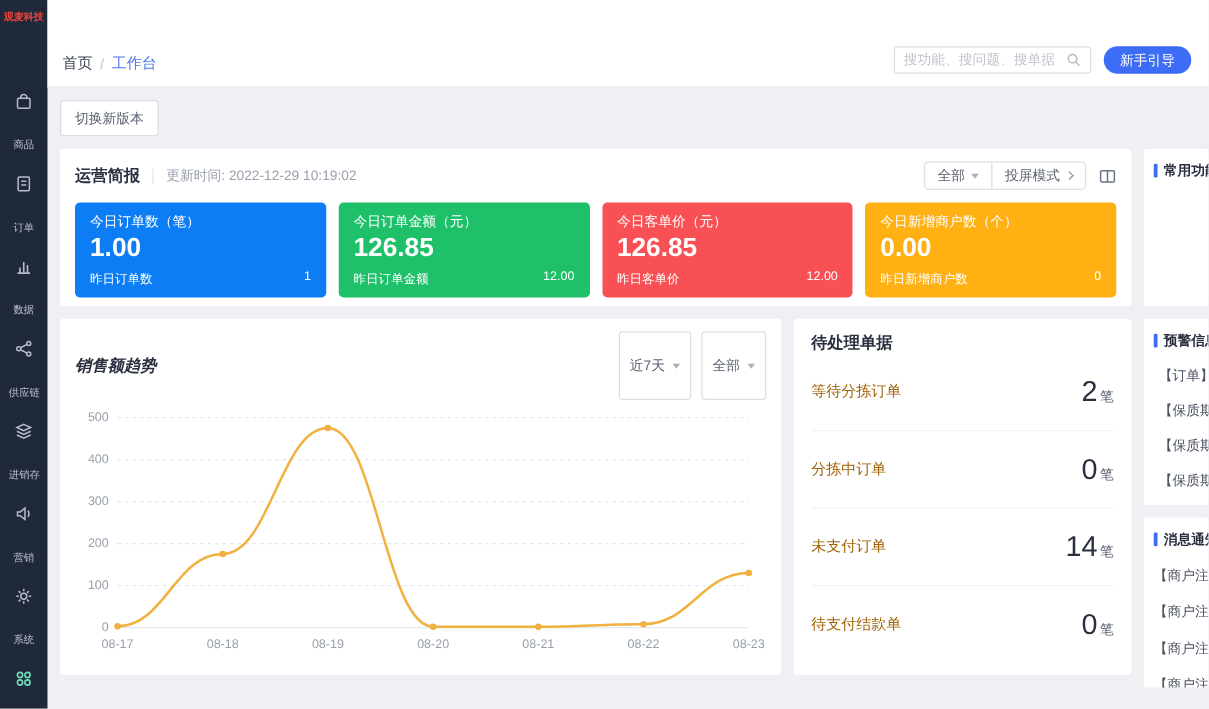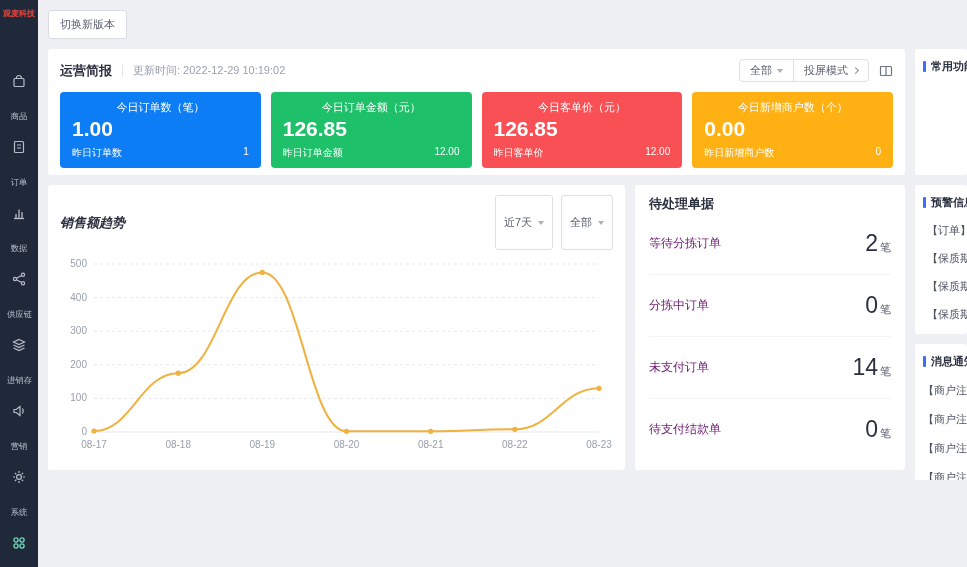--- a/index.html
+++ b/index.html
@@ -59,39 +59,39 @@
   .b-updated { font-size: 11px; color: #9aa1ad; }
   .b-spacer { flex: 1; }
   .pill { display: flex; align-items: center; border: 1px solid #dcdfe6; border-radius: 4px; font-size: 11px; color: #5a6170; }
   .pill-seg { padding: 3px 10px; display: flex; align-items: center; gap: 5px; cursor: pointer; }
   .pill-seg + .pill-seg { border-left: 1px solid #dcdfe6; }
   .caret { width: 0; height: 0; border-left: 3.5px solid transparent; border-right: 3.5px solid transparent; border-top: 4px solid #aab0bc; }
   .chev { width: 5px; height: 5px; border-right: 1.3px solid #8a92a0; border-top: 1.3px solid #8a92a0; transform: rotate(45deg); }
   .icon-btn { margin-left: 10px; cursor: pointer; display: flex; align-items: center; }
   .cards { display: flex; gap: 10px; margin-top: 10px; }
   .stat-card { flex: 1; border-radius: 4px; color: #fff; padding: 8px 12px; height: 76px; display: flex; flex-direction: column; }
-  .sc-title { font-size: 11px; text-align: center; }
+  .sc-title { font-size: 11px; }
   .sc-value { font-size: 21px; font-weight: bold; margin-top: 2px; }
   .sc-bottom { margin-top: auto; display: flex; justify-content: space-between; font-size: 10px; }
   
   .row2 { display: flex; gap: 10px; margin-top: 10px; }
   .trend { width: 577px; height: 285px; }
   .trend-header { display: flex; align-items: center; }
   .t-title { font-size: 13px; font-weight: bold; color: #2b3040; font-style: italic; }
   .t-spacer { flex: 1; }
   .select { display: flex; align-items: center; gap: 6px; border: 1px solid #dcdfe6; border-radius: 3px; padding: 19px 8px; font-size: 11px; color: #5a6170; cursor: pointer; margin-left: 8px; }
   .legend { display: flex; justify-content: center; align-items: center; gap: 16px; margin-top: 9px; font-size: 10px; color: #5a6170; }
   .legend-item { display: flex; align-items: center; cursor: pointer; white-space: nowrap; }
   .legend-dot { width: 8px; height: 8px; border-radius: 50%; display: inline-block; margin-right: 4px; }
   .chart-wrap { margin-top: 4px; }
   .pending { flex: 1; height: 285px; display: flex; flex-direction: column; padding: 10px 14px; }
   .p-title { font-size: 13px; font-weight: bold; color: #2b3040; }
   .p-row { flex: 1; display: flex; align-items: center; justify-content: space-between; border-bottom: 1px solid #f2f3f7; cursor: pointer; }
   .p-row:last-child { border-bottom: 0; gap: 28px; }
-  .p-label { font-size: 12px; color: #701a75; }
+  .p-label { font-size: 12px; color: #a16207; }
   .p-num { display: flex; align-items: baseline; }
   .p-value { font-size: 23px; color: #2b3040; font-weight: 500; }
   .p-unit { font-size: 11px; color: #5a6170; margin-left: 2px; }
   
   .rail-panel { background: #fff; border-radius: 3px; padding: 10px 4px 10px 8px; overflow: hidden; }
   .rail-common { height: 126px; }
   .rail-alerts { height: 149px; }
   .rail-notices { height: 136px; }
   .rail-header { font-size: 11px; font-weight: bold; color: #2b3040; display: flex; align-items: center; white-space: nowrap; }
   .rail-header::before { content: ""; width: 3px; height: 11px; background: #3d6df5; margin-right: 5px; flex-shrink: 0; border-radius: 1px; }
@@ -178,20 +178,38 @@
           <circle cx="5" cy="11" r="2.1"></circle>
           <circle cx="11" cy="11" r="2.1"></circle>
         </svg>
     </span>
     <span class="nav-label">应用中心</span>
   </div>
 </aside>
 
 <div class="main">
 
+  <header class="topbar">
+    <div class="breadcrumb">
+      <span class="crumb-home">首页</span>
+      <span class="crumb-sep">/</span>
+      <span class="crumb-current">工作台</span>
+    </div>
+    <div class="tb-spacer"></div>
+    <div class="search-box">
+      <input type="text" placeholder="搜功能、搜问题、搜单据" style="">
+      <span style="display:flex">
+        <svg width="12" height="12" viewBox="0 0 12 12">
+            <circle cx="5" cy="5" r="3.4" fill="none" stroke="#b4bac6" stroke-width="1.2"></circle>
+            <line x1="7.6" y1="7.6" x2="10.6" y2="10.6" stroke="#b4bac6" stroke-width="1.2"></line>
+          </svg>
+      </span>
+    </div>
+    <button class="guide-btn">新手引导</button>
+  </header>
 
   <div class="content">
 
     <button class="switch-btn">切换新版本</button>
 
     <div class="layout-row">
 
       <div class="col-left">
 
         <section class="panel briefing">

